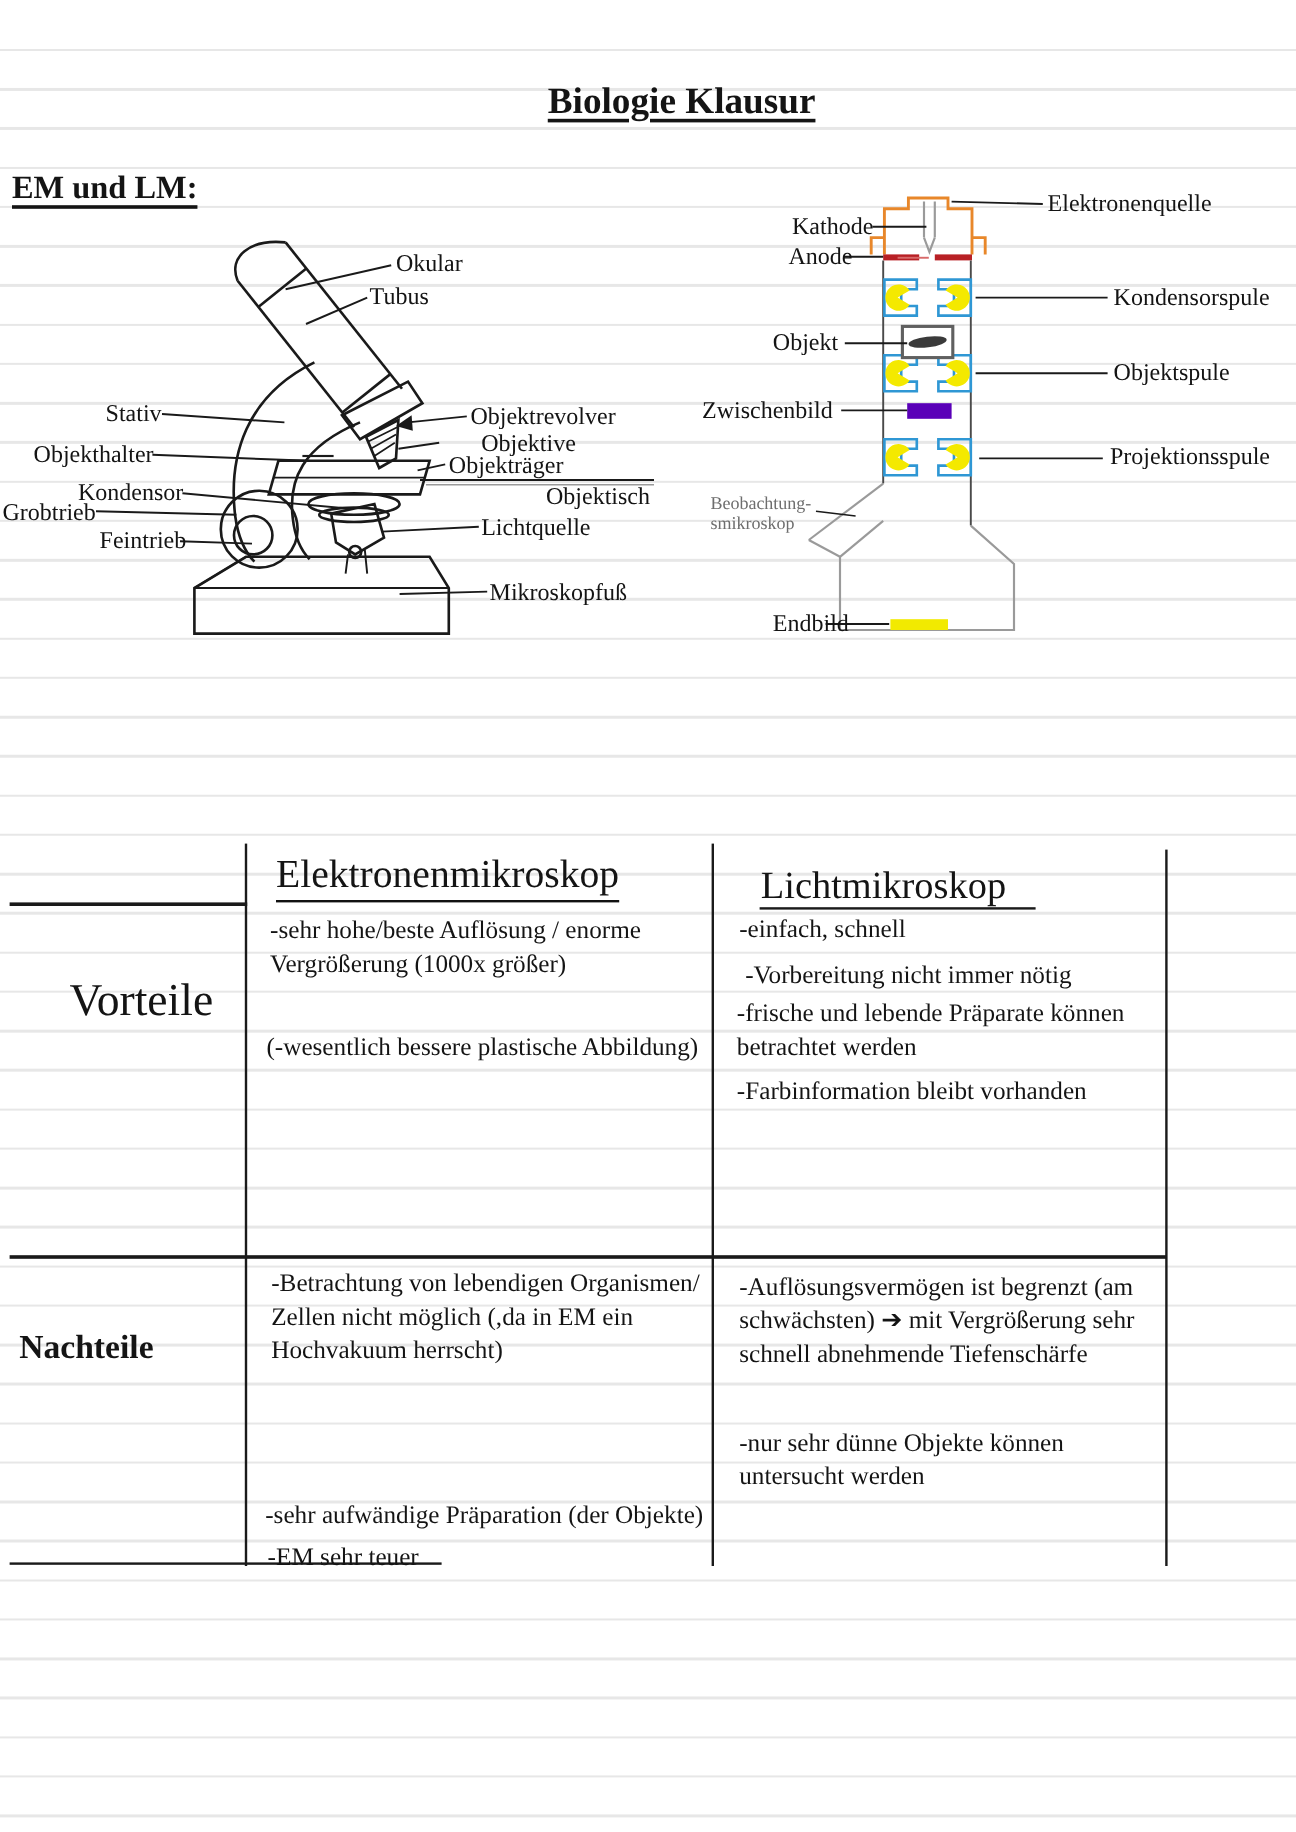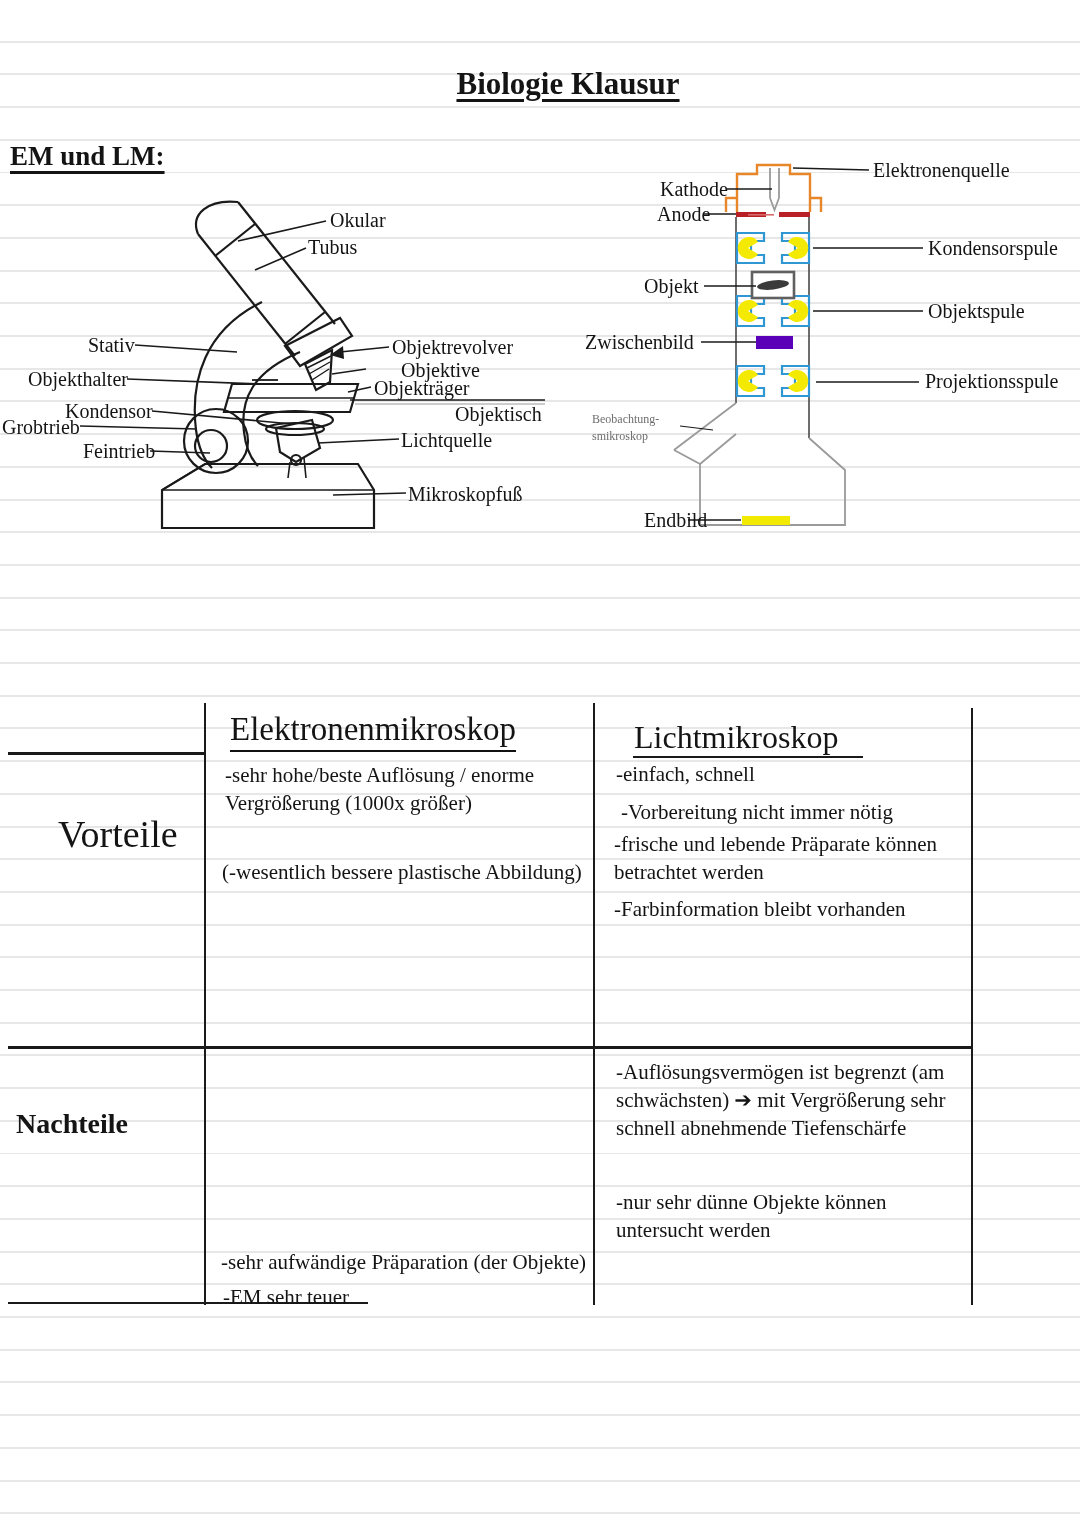--- a/index.html
+++ b/index.html
@@ -11,21 +11,21 @@
     background-image:repeating-linear-gradient(to bottom,
       transparent 0, transparent 30.7px,
       #e7e7e7 30.7px, #e7e7e7 32.7px);
     background-position:0 10px;
     overflow:hidden;
   }
   .abs{position:absolute;}
   .title{width:100%;text-align:center;font-size:31px;font-weight:bold;text-decoration:underline;text-underline-offset:5px;text-decoration-thickness:3px;}
   .section{font-size:27px;font-weight:bold;text-decoration:underline;text-underline-offset:6px;text-decoration-thickness:3px;text-align:center;}
   .lbl{font-size:20px;white-space:nowrap;}
-  .lbl-sm{font-size:12px;color:#6d6d6d;white-space:nowrap;}
+  .lbl-sm{font-size:15px;color:#6d6d6d;white-space:nowrap;}
   .colhead{font-size:33px;border-bottom:2px solid #111;padding-bottom:2px;white-space:nowrap;}
   .colhead2{font-size:32px;}
   .rowhead{font-size:38px;white-space:nowrap;}
   .cell{font-size:21px;line-height:28px;margin-left:16px;}
   .nowrap{white-space:nowrap;}
   .rule{background:#1a1a1a;}
   svg{position:absolute;left:0;top:0;}
 </style>
 </head>
 <body>
@@ -198,19 +198,20 @@
   <div class="abs rowhead" style="left:16px;top:1108px;font-size:28px;font-weight:bold;">Nachteile</div>
 
   <div class="abs cell" style="left:209px;top:761px;width:382px;">-sehr hohe/beste Auflösung / enorme Vergrößerung (1000x größer)</div>
   <div class="abs cell nowrap" style="left:206px;top:858px;">(-wesentlich bessere plastische Abbildung)</div>
 
   <div class="abs cell nowrap" style="left:600px;top:760px;">-einfach, schnell</div>
   <div class="abs cell nowrap" style="left:605px;top:798px;">-Vorbereitung nicht immer nötig</div>
   <div class="abs cell" style="left:598px;top:830px;width:378px;">-frische und lebende Präparate können betrachtet werden</div>
   <div class="abs cell nowrap" style="left:598px;top:895px;">-Farbinformation bleibt vorhanden</div>
 
+  <div class="abs cell" style="left:210px;top:1055px;width:378px;">-Betrachtung von lebendigen Organismen/ Zellen nicht möglich (,da in EM ein Hochvakuum herrscht)</div>
   <div class="abs cell nowrap" style="left:205px;top:1248px;">-sehr aufwändige Präparation (der Objekte)</div>
   <div class="abs cell nowrap" style="left:207px;top:1283px;">-EM sehr teuer</div>
 
   <div class="abs cell" style="left:600px;top:1058px;width:330px;">-Auflösungsvermögen ist begrenzt (am schwächsten) ➔ mit Vergrößerung sehr schnell abnehmende Tiefenschärfe</div>
   <div class="abs cell" style="left:600px;top:1188px;width:330px;">-nur sehr dünne Objekte können untersucht werden</div>
 
 </div>
 
 </body></html>

